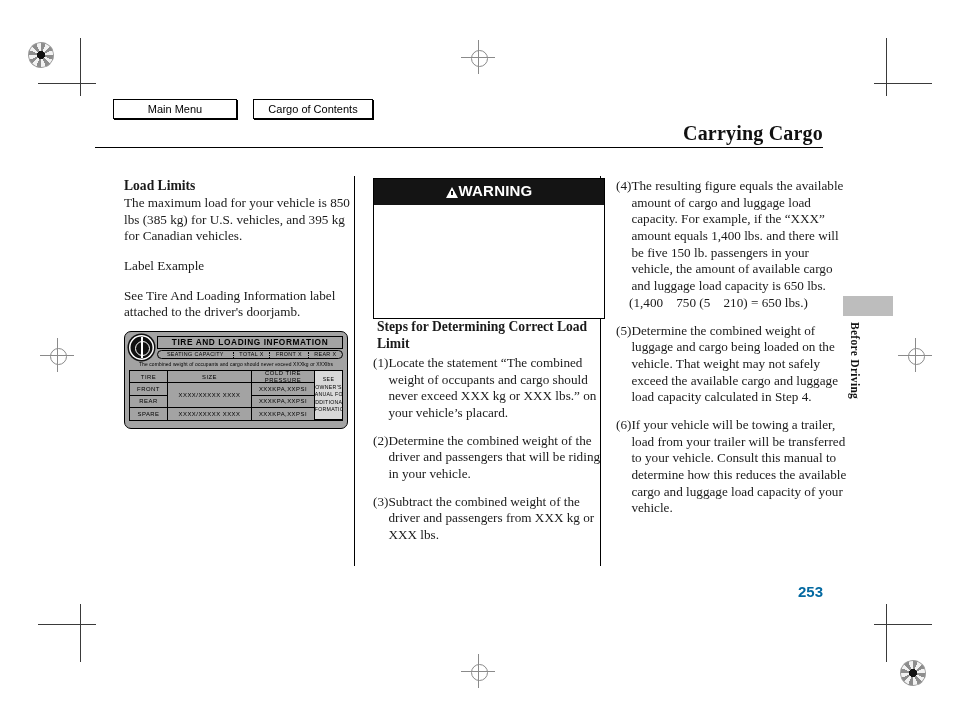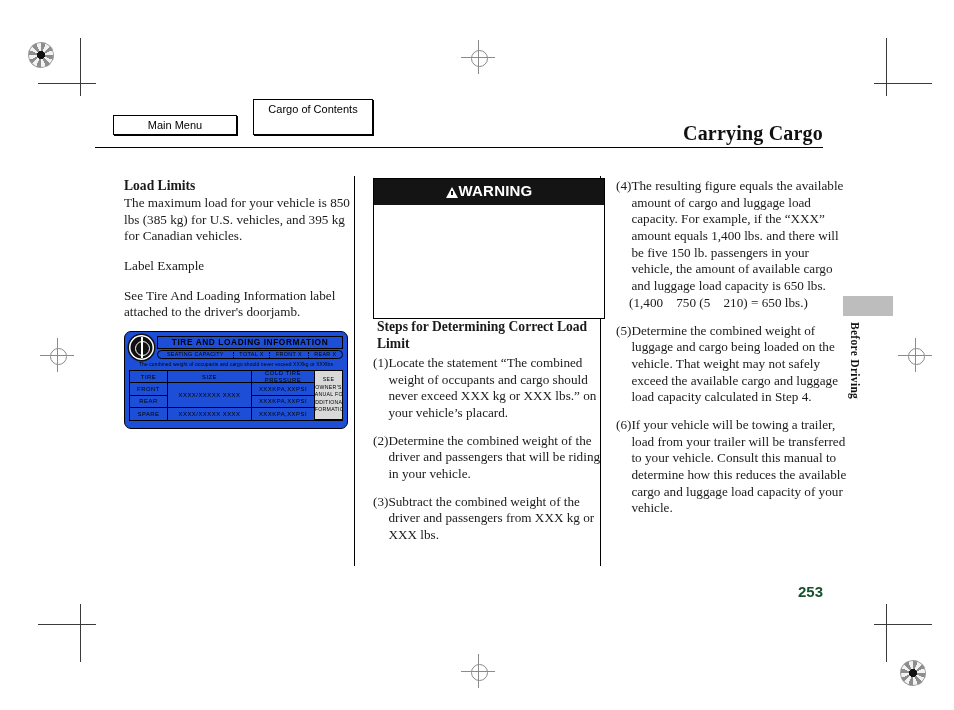--- a/index.html
+++ b/index.html
@@ -62,21 +62,21 @@
     background: #fff;
     font-family: "Liberation Sans", sans-serif;
     font-size: 11px;
     color: #000;
     text-align: center;
     padding: 3px 0 3px;
     line-height: 1.1;
     box-shadow: 1px 1px 0 #000;
     cursor: pointer;
   }
-  .nav-btn.main { width: 122px; margin-top: 16px; }
+  .nav-btn.main { width: 122px; }
   .nav-btn.toc  { width: 118px; }
 
   
   .page-head {
     position: absolute;
     left: 95px;
     top: 122px;
     width: 728px;
   }
   .page-title {
@@ -136,21 +136,21 @@
   .step-body { flex: 1 1 auto; }
   .eq-line { margin-left: 13px; white-space: pre; }
 
   
   .label-fig {
     margin-top: 10px;
     width: 224px;
     height: 98px;
     border: 1.3px solid #000;
     border-radius: 7px;
-    background: #1d4ed8;
+    background: #a3a3a3;
     box-sizing: border-box;
     padding: 3px 4px;
     font-family: "Liberation Sans", sans-serif;
     color: #000;
     position: relative;
     overflow: hidden;
   }
   .lf-top {
     display: flex;
     align-items: center;
@@ -325,21 +325,21 @@
     margin-top: 2px;
   }
 
   .page-num {
     position: absolute;
     left: 798px;
     top: 583px;
     font-family: "Liberation Sans", sans-serif;
     font-weight: bold;
     font-size: 15px;
-    color: #14532d;
+    color: #0369a1;
   }
 </style>
 </head>
 <body>
 
 <div class="reg-target" style="left:28px; top:42px;"></div>
 <div class="reg-target" style="left:900px; top:660px;"></div>
 
 <div class="crosshair" style="left:461px; top:40px;">
     <span></span>

